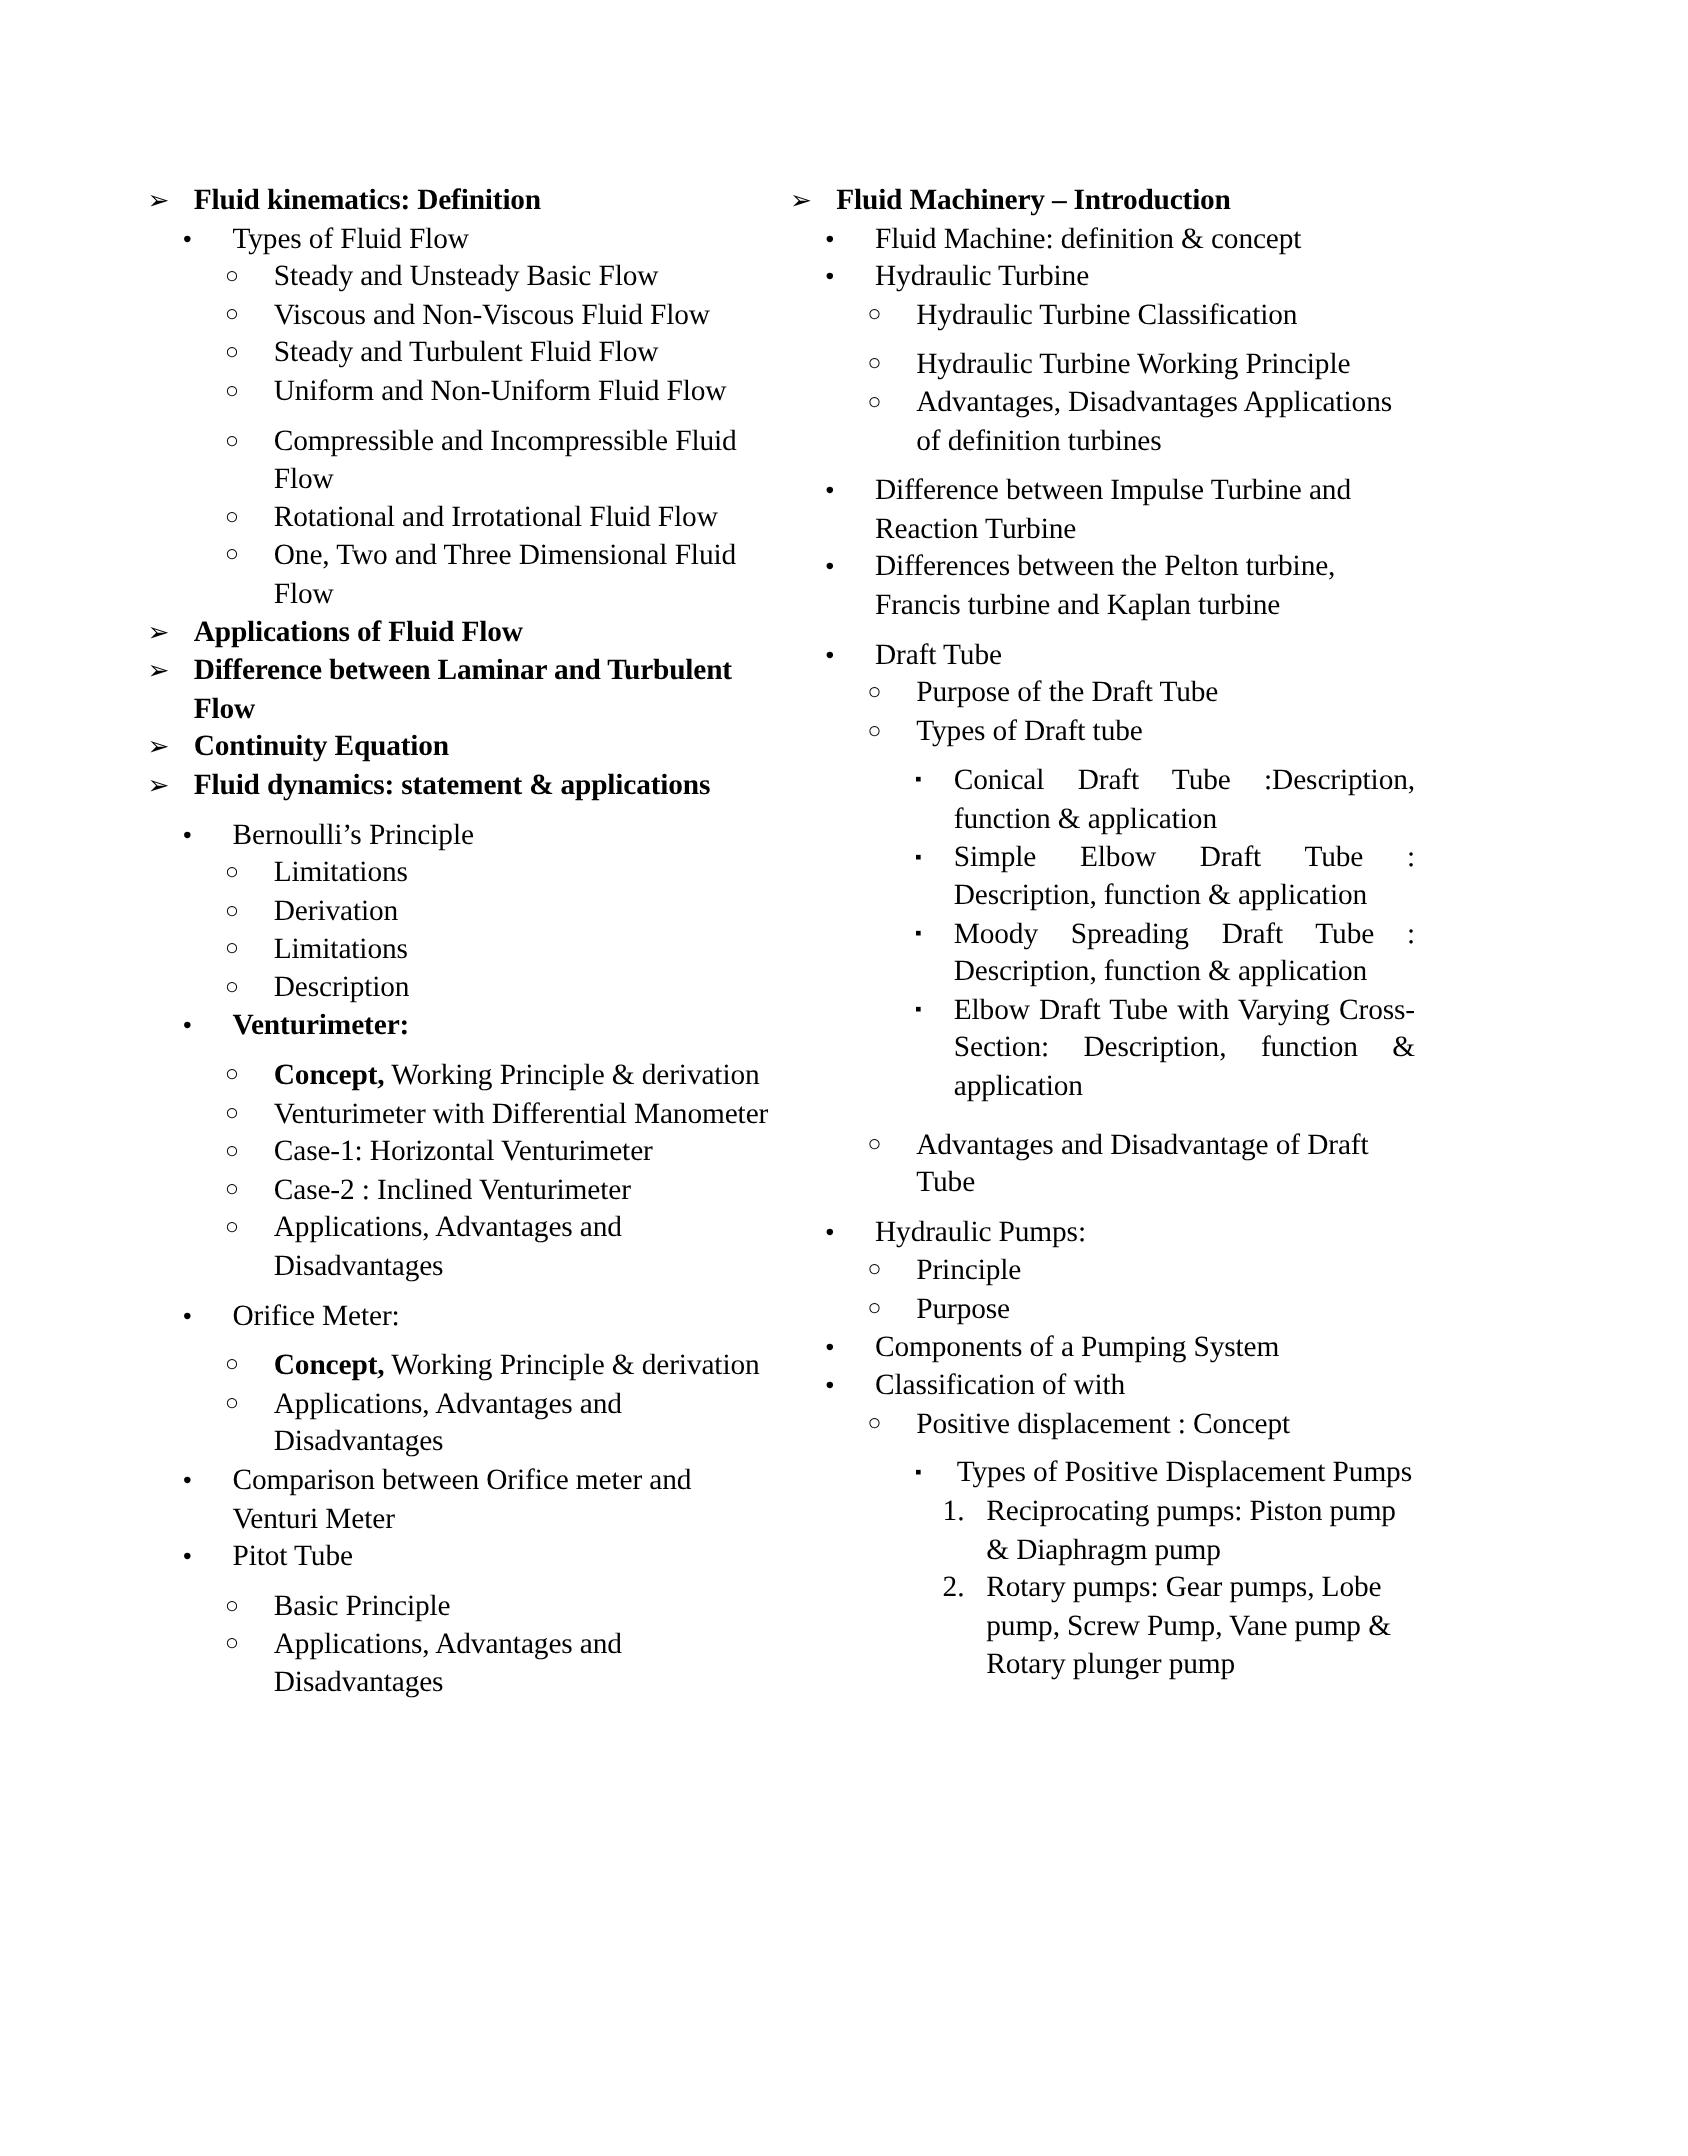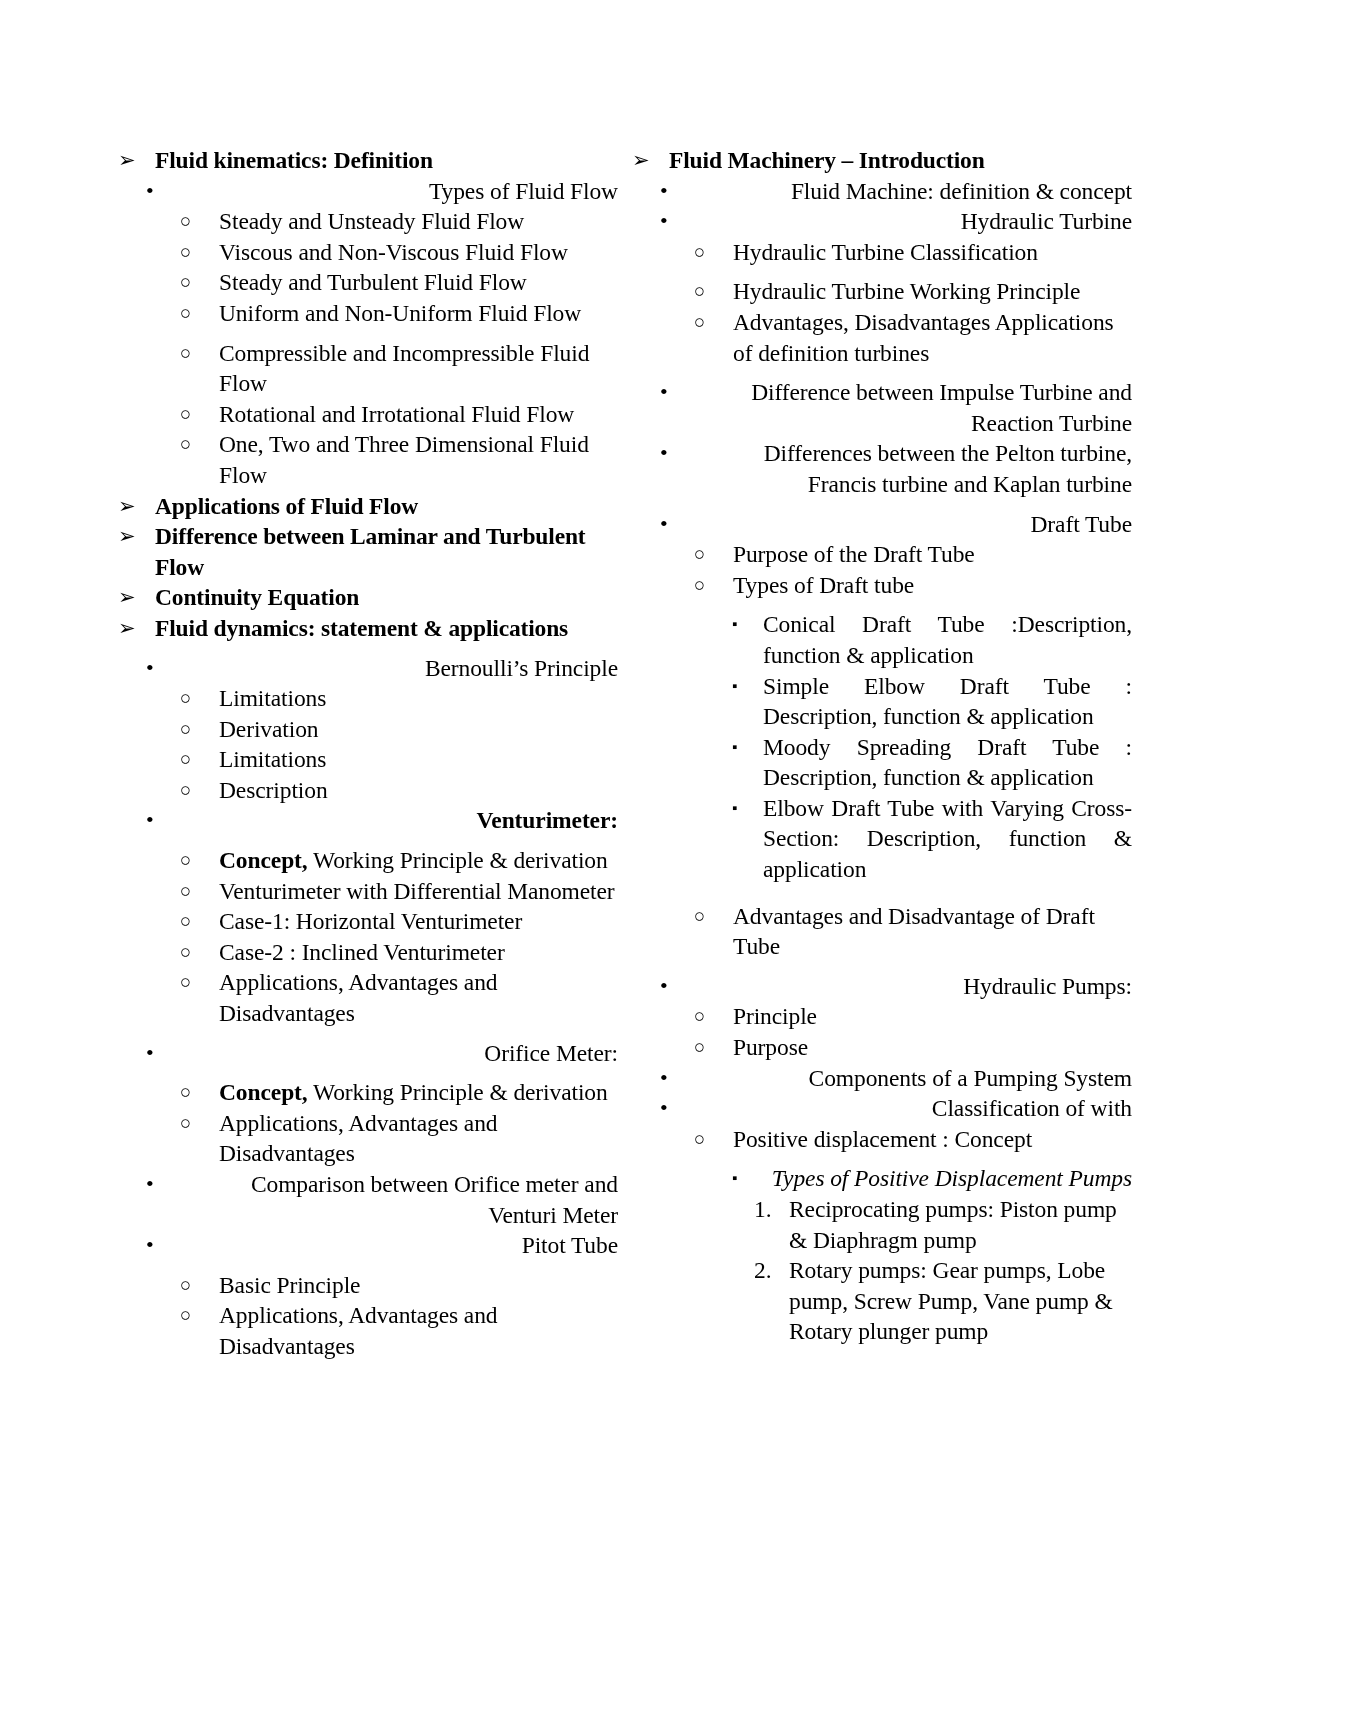--- a/index.html
+++ b/index.html
@@ -74,21 +74,21 @@
 
   
   .lvl2 {
     margin-left: 28px;
   }
   .lvl2 .bullet {
     width: 30px;
     font-size: 22px;
     line-height: 30.6px;
   }
-  .lvl2 .text { letter-spacing: -0.1px; text-align: right; }
+  .lvl2 .text { letter-spacing: -0.1px; }
   .lvl2.bold .text { font-weight: bold; }
 
   
   .lvl3 {
     margin-left: 62px;
   }
   .lvl3 .bullet {
     width: 29px;
     font-size: 18.5px;
     line-height: 30.6px;
@@ -102,21 +102,21 @@
   .lvl4 .bullet {
     width: 21px;
     font-size: 15px;
     line-height: 30.6px;
   }
   .lvl4 .text {
     text-align: justify;
     text-justify: inter-word;
     letter-spacing: -0.1px;
   }
-  .lvl4.nojust .text { text-align: right; font-style: italic; }
+  .lvl4.nojust .text { text-align: center; }
 
   
   .lvl5 {
     margin-left: 122px;
   }
   .lvl5 .bullet {
     width: 25px;
     font-size: 23.5px;
     line-height: 30.6px;
   }
@@ -141,21 +141,21 @@
         <span class="text">Fluid kinematics: Definition</span>
       </div>
 
       <div class="item lvl2">
         <span class="bullet">•</span>
         <span class="text">Types of Fluid Flow</span>
       </div>
 
       <div class="item lvl3">
         <span class="bullet">○</span>
-        <span class="text">Steady and Unsteady Fluid Flow</span>
+        <span class="text">Steady and Unsteady Basic Flow</span>
       </div>
 
       <div class="item lvl3">
         <span class="bullet">○</span>
         <span class="text">Viscous and Non-Viscous Fluid Flow</span>
       </div>
 
       <div class="item lvl3">
         <span class="bullet">○</span>
         <span class="text">Steady and Turbulent Fluid Flow</span>

